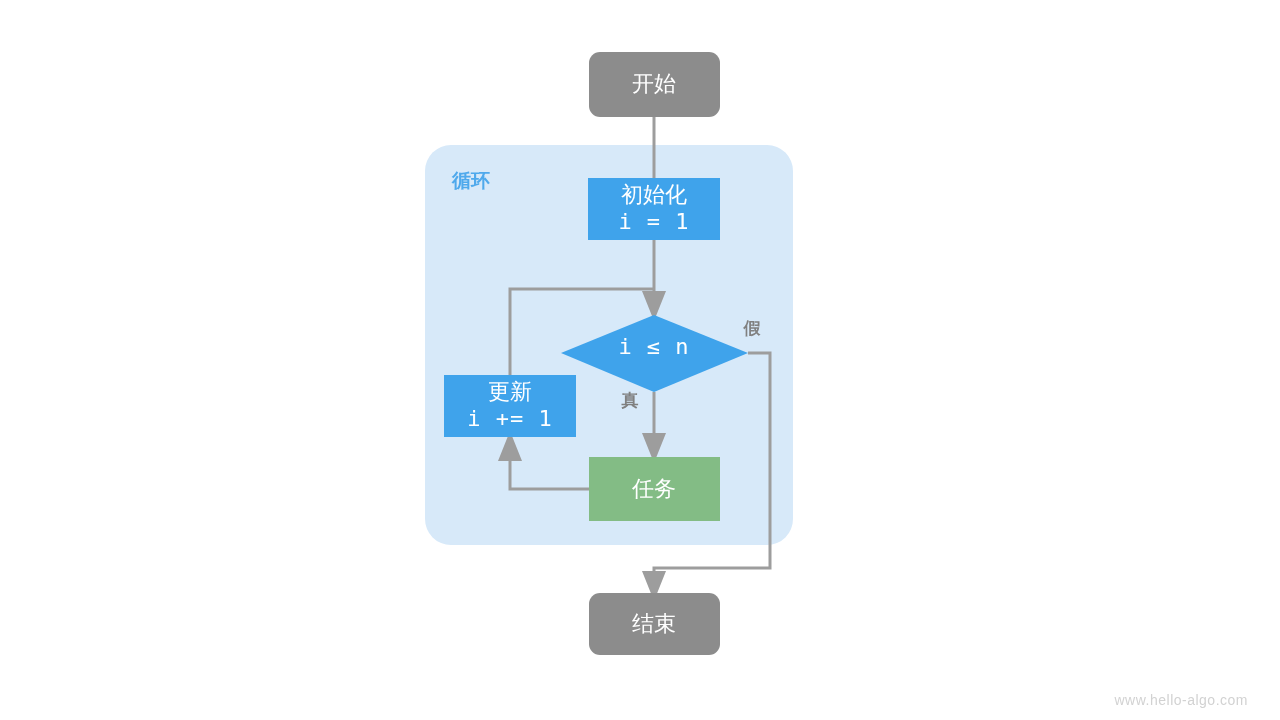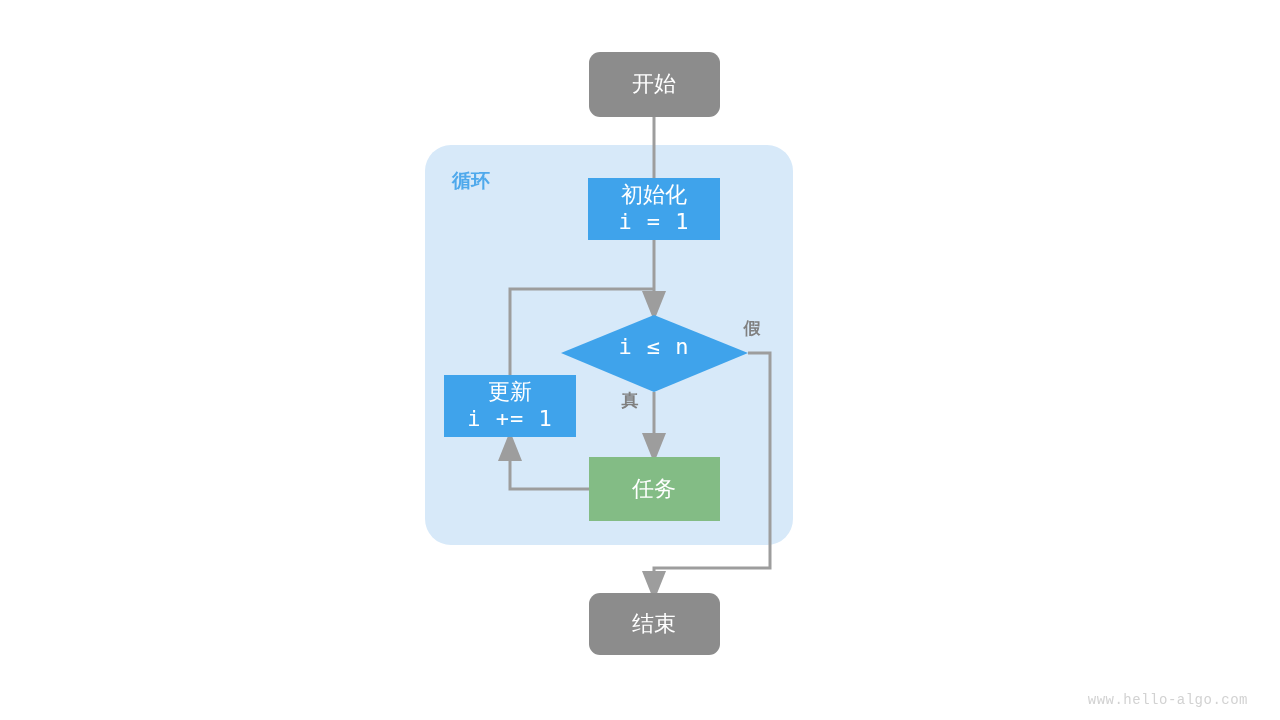--- a/index.html
+++ b/index.html
@@ -52,21 +52,21 @@
     font-size: 19px;
     font-weight: bold;
     text-anchor: start;
     dominant-baseline: middle;
   }
   .watermark {
     position: absolute;
     right: 32px;
     bottom: 12px;
     color: #d2d2d2;
-    font-family: Liberation Mono, monospace;
+    font-family: Liberation Sans, sans-serif;
     font-size: 14px;
     letter-spacing: 0.5px;
     user-select: none;
   }
   .edge-line {
     stroke: #9d9d9d;
     stroke-width: 3;
     fill: none;
     stroke-linecap: butt;
     stroke-linejoin: miter;

